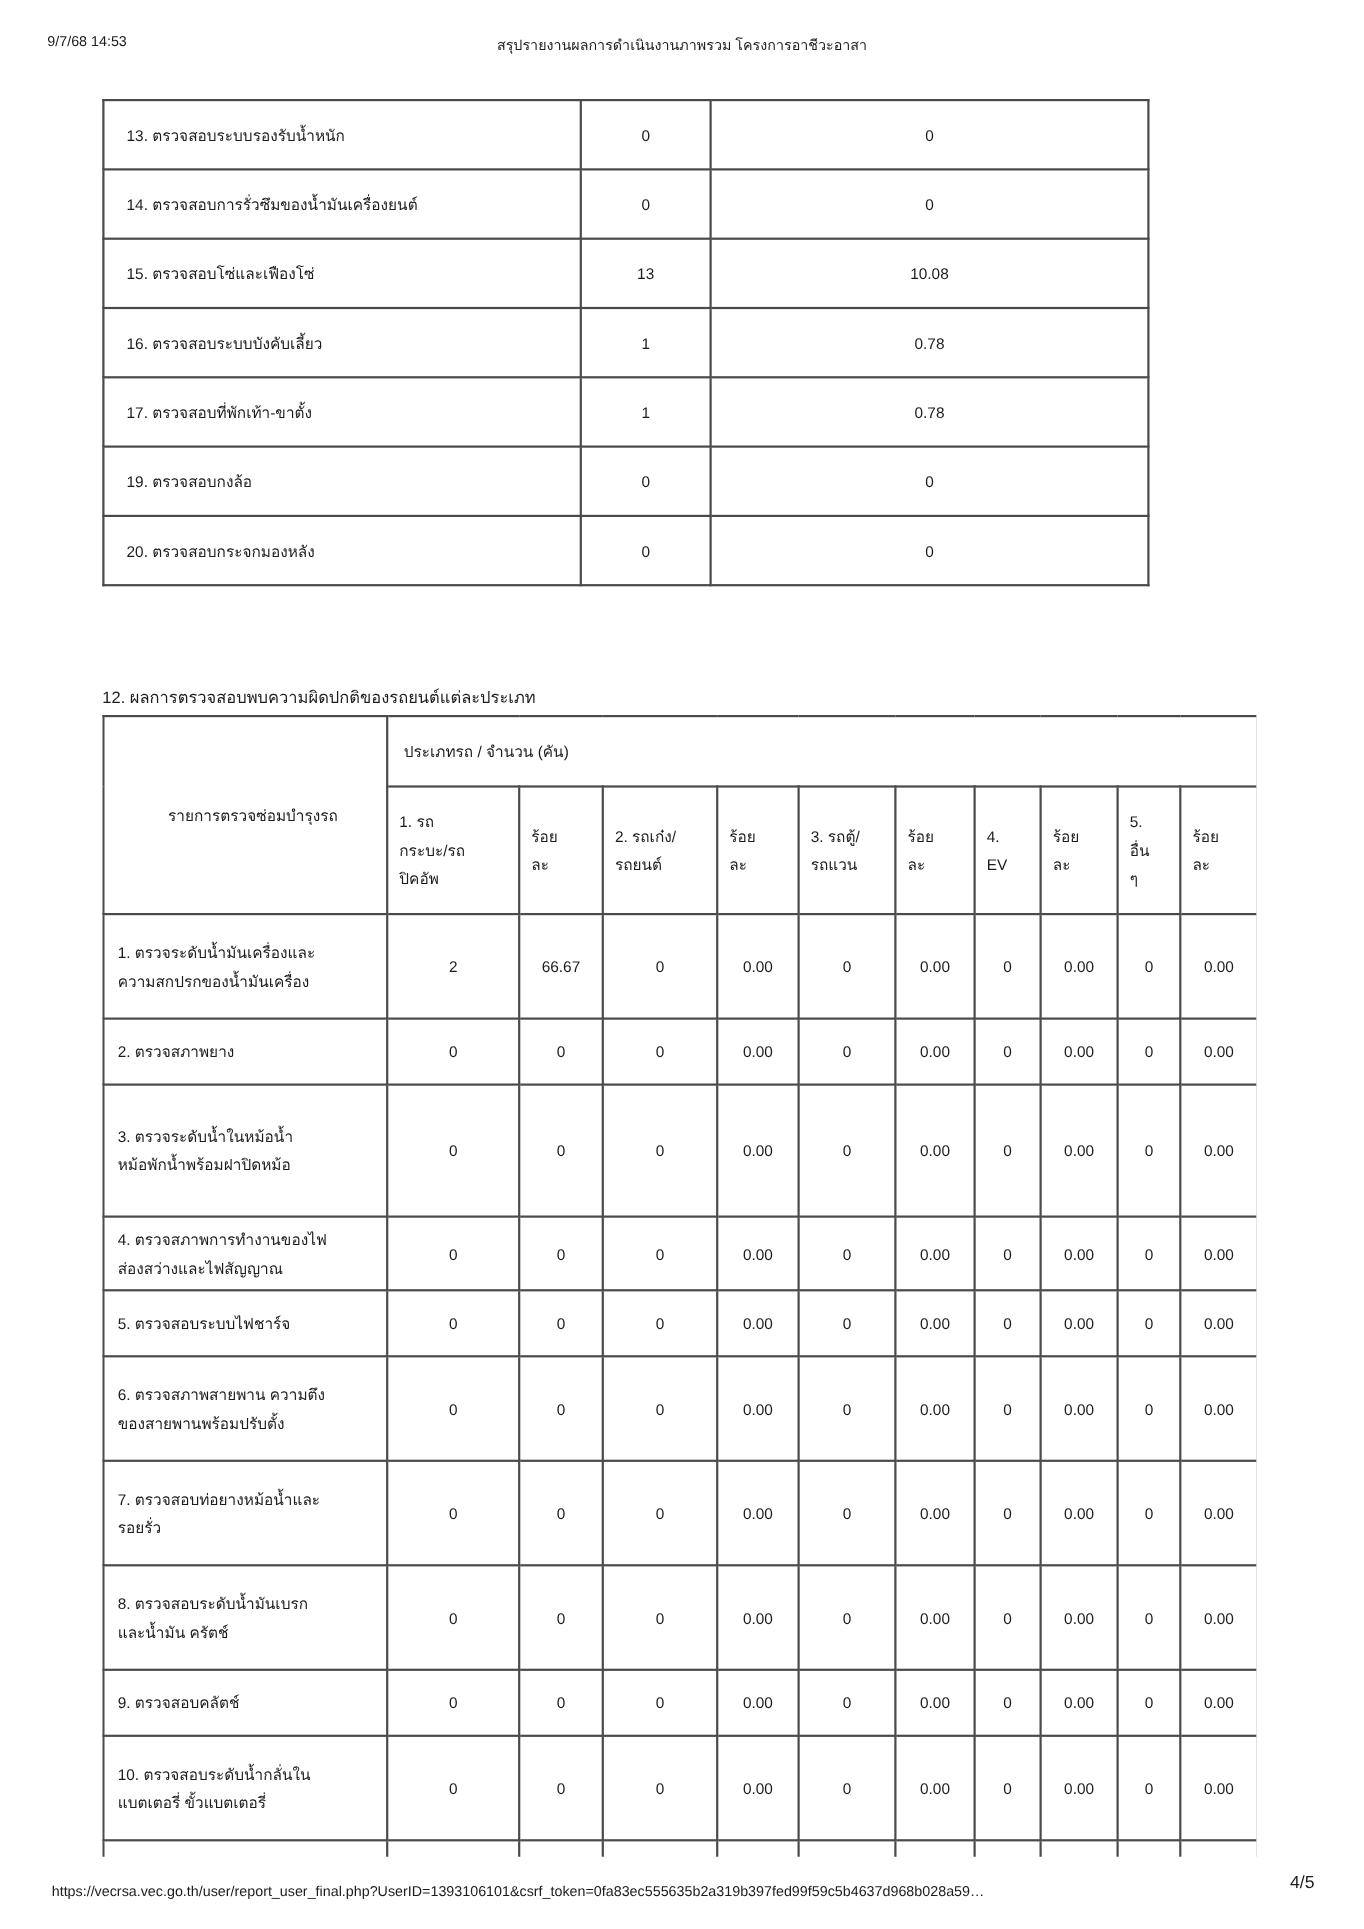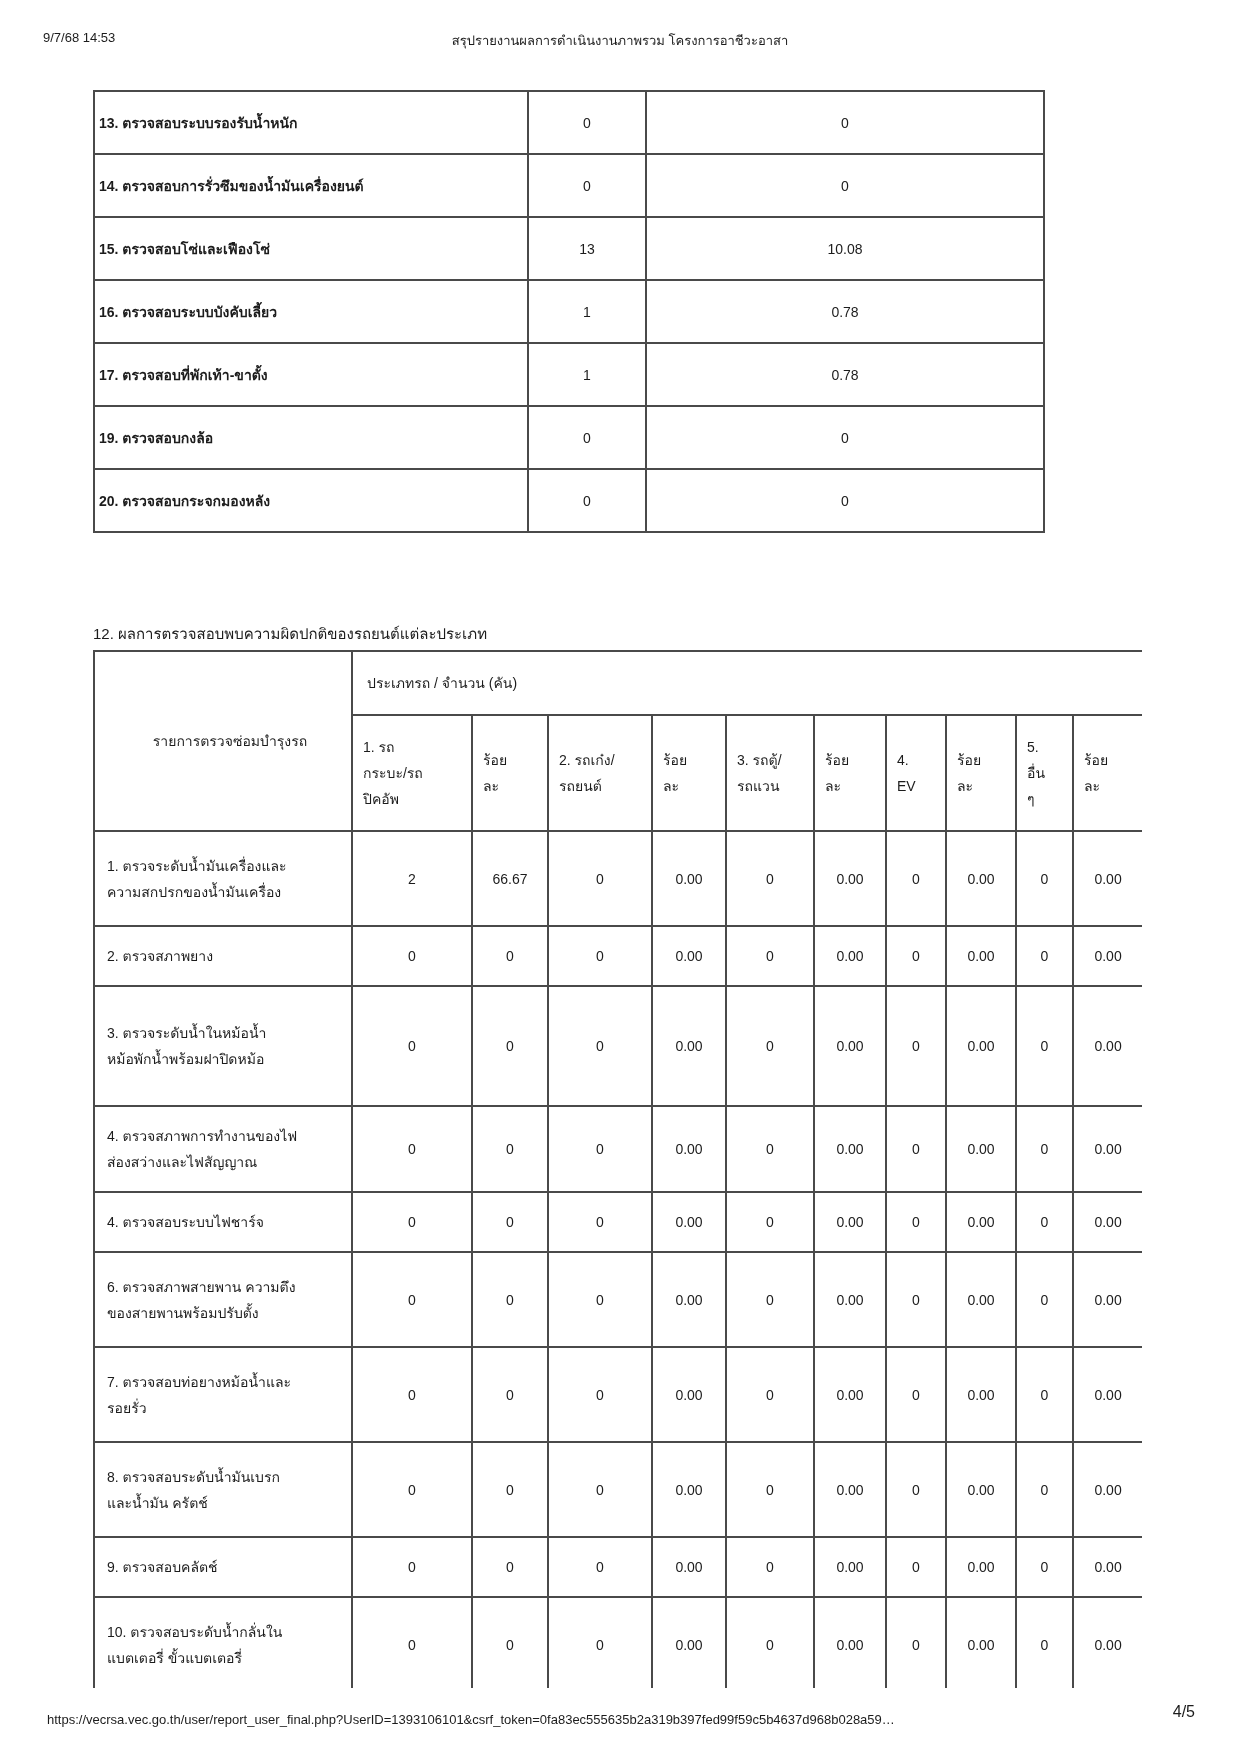--- a/index.html
+++ b/index.html
@@ -14,21 +14,21 @@
   .hdr-title { position: absolute; left: 0; top: 30px; width: 100%; text-align: center; font-size: 13px; }
   .ftr-url { position: absolute; left: 47px; top: 1712px; font-size: 13px; }
   .ftr-page { position: absolute; right: 45px; top: 1703px; font-size: 16px; text-align: right; }
 
   table { border-collapse: collapse; table-layout: fixed; }
   th, td { border: 2px solid #4a4a4a; font-weight: normal; font-size: 14px; vertical-align: middle; }
 
   
   .t1 { position: absolute; left: 93px; top: 90px; width: 950px; }
   .t1 tr { height: 63px; }
-  .t1 td.lbl { text-align: left; padding-left: 4px; font-weight: bold; }
+  .t1 td.lbl { text-align: left; padding-left: 20px; }
   .t1 td.num { text-align: center; }
 
   
   .heading { position: absolute; left: 93px; top: 622px; font-size: 15px; }
 
   
   .t2wrap { position: absolute; left: 93px; top: 650px; width: 1049px; height: 1038px; overflow: hidden; }
   .t2 { width: 1049px; }
   .t2 th.corner { text-align: center; padding-left: 14px; }
   .t2 th.group { text-align: left; padding-left: 14px; height: 64px; }
@@ -169,36 +169,36 @@
           <td class="val">0</td>
           <td class="val">0</td>
           <td class="val">0.00</td>
           <td class="val">0</td>
           <td class="val">0.00</td>
           <td class="val">0</td>
           <td class="val">0.00</td>
           <td class="val">0</td>
           <td class="val">0.00</td>
         </tr>
-        <tr style="height: 86px;">
+        <tr style="height: 67px;">
           <td class="lbl">4. ตรวจสภาพการทำงานของไฟ
 ส่องสว่างและไฟสัญญาณ</td>
           <td class="val">0</td>
           <td class="val">0</td>
           <td class="val">0</td>
           <td class="val">0.00</td>
           <td class="val">0</td>
           <td class="val">0.00</td>
           <td class="val">0</td>
           <td class="val">0.00</td>
           <td class="val">0</td>
           <td class="val">0.00</td>
         </tr>
         <tr style="height: 60px;">
-          <td class="lbl">4. ตรวจสอบระบบไฟชาร์จ</td>
+          <td class="lbl">5. ตรวจสอบระบบไฟชาร์จ</td>
           <td class="val">0</td>
           <td class="val">0</td>
           <td class="val">0</td>
           <td class="val">0.00</td>
           <td class="val">0</td>
           <td class="val">0.00</td>
           <td class="val">0</td>
           <td class="val">0.00</td>
           <td class="val">0</td>
           <td class="val">0.00</td>

